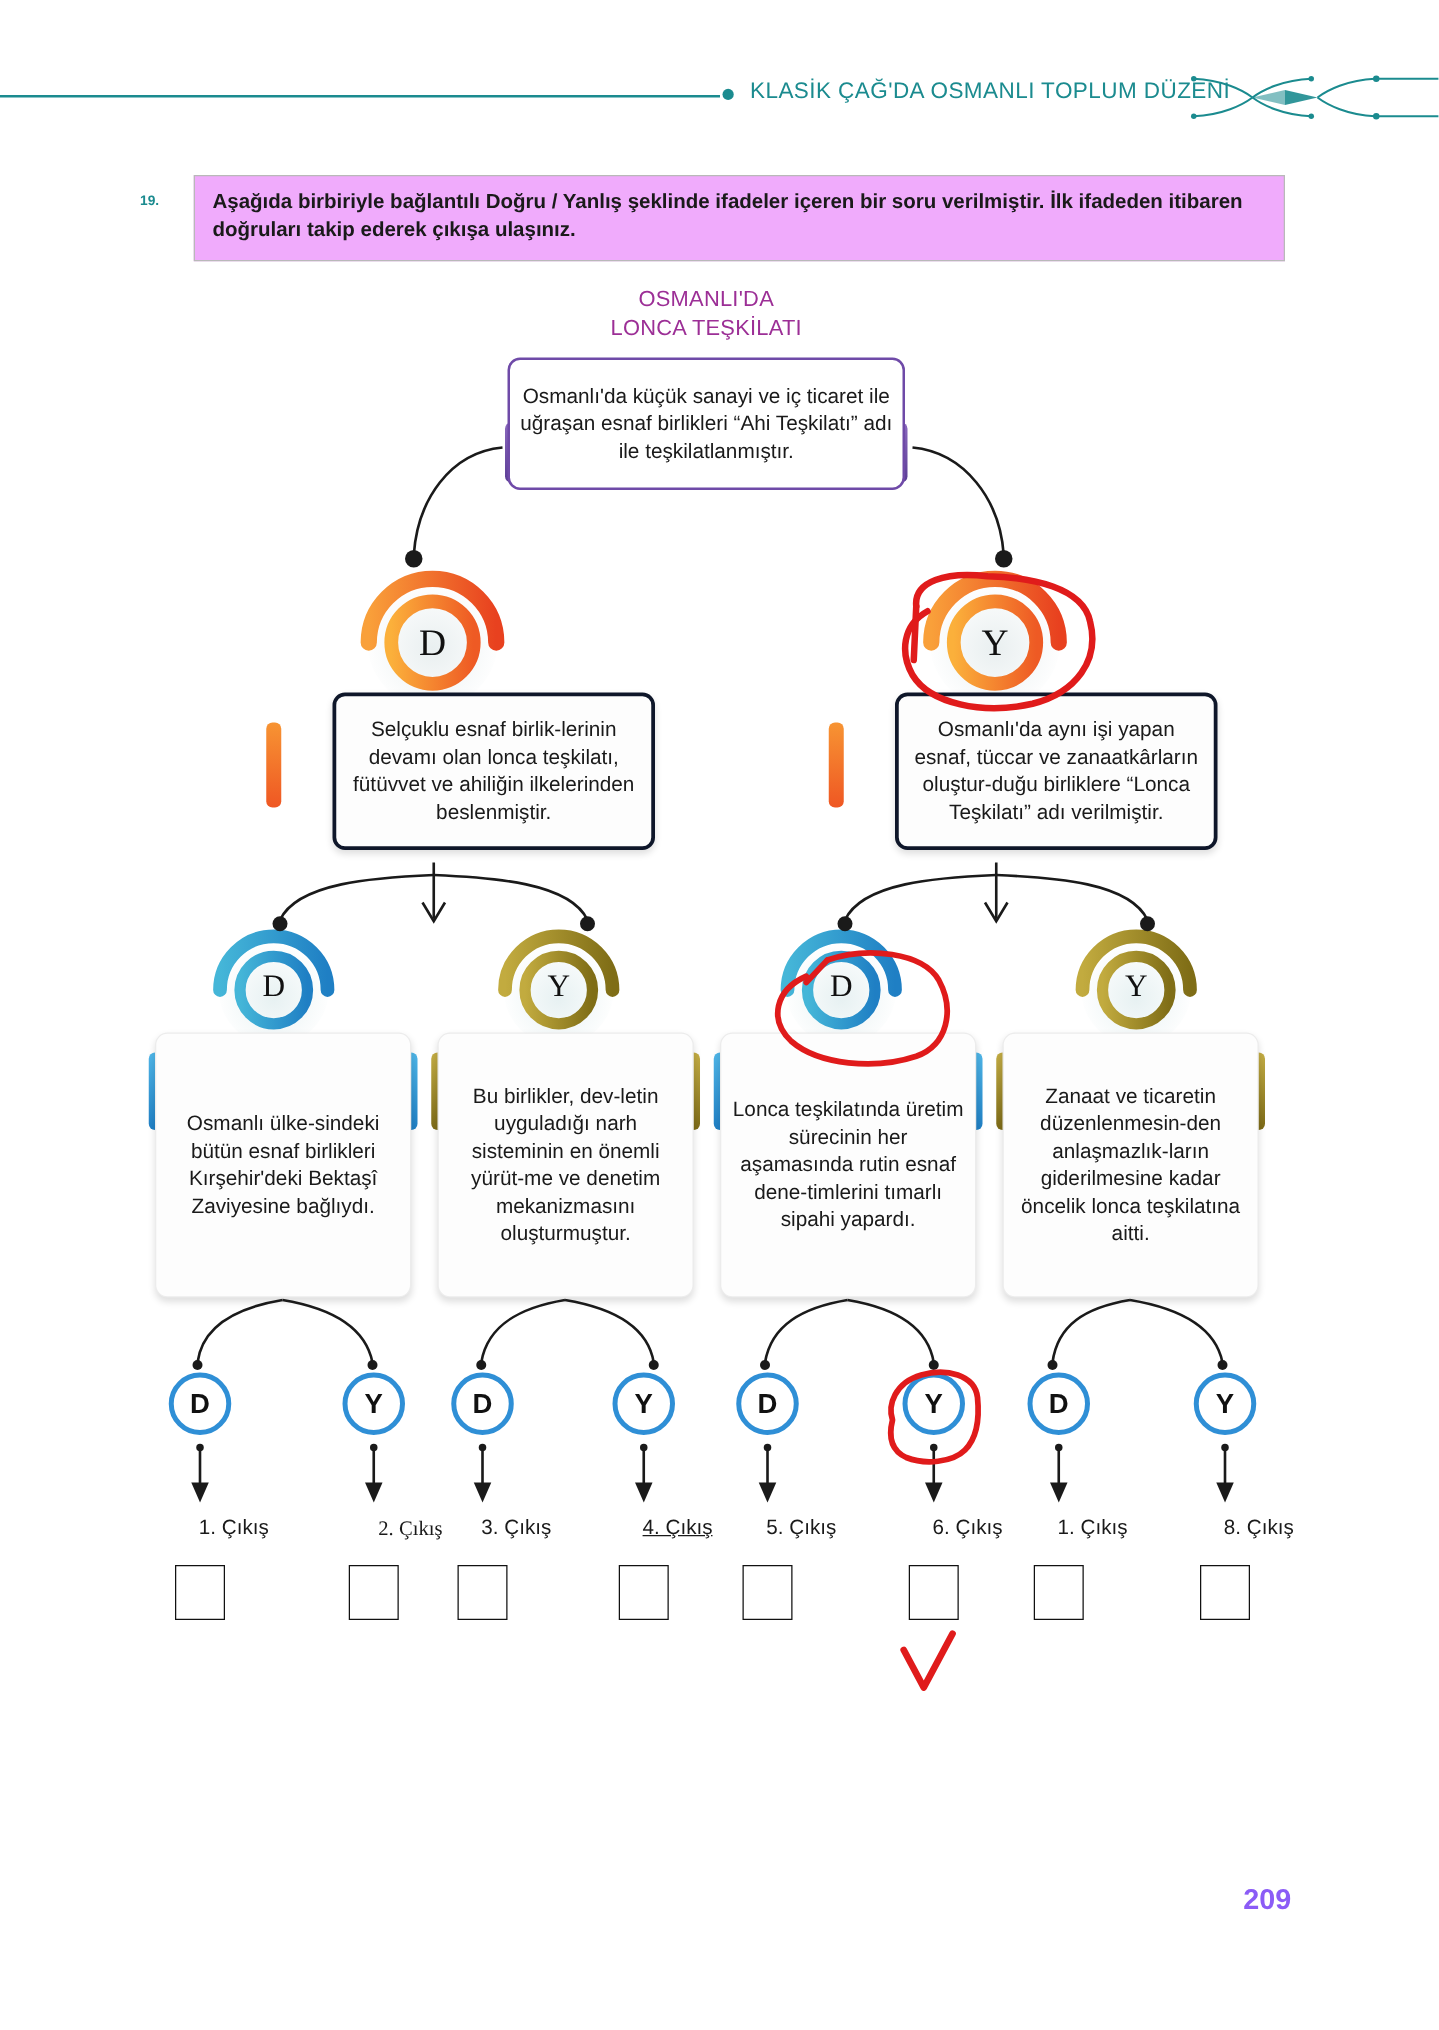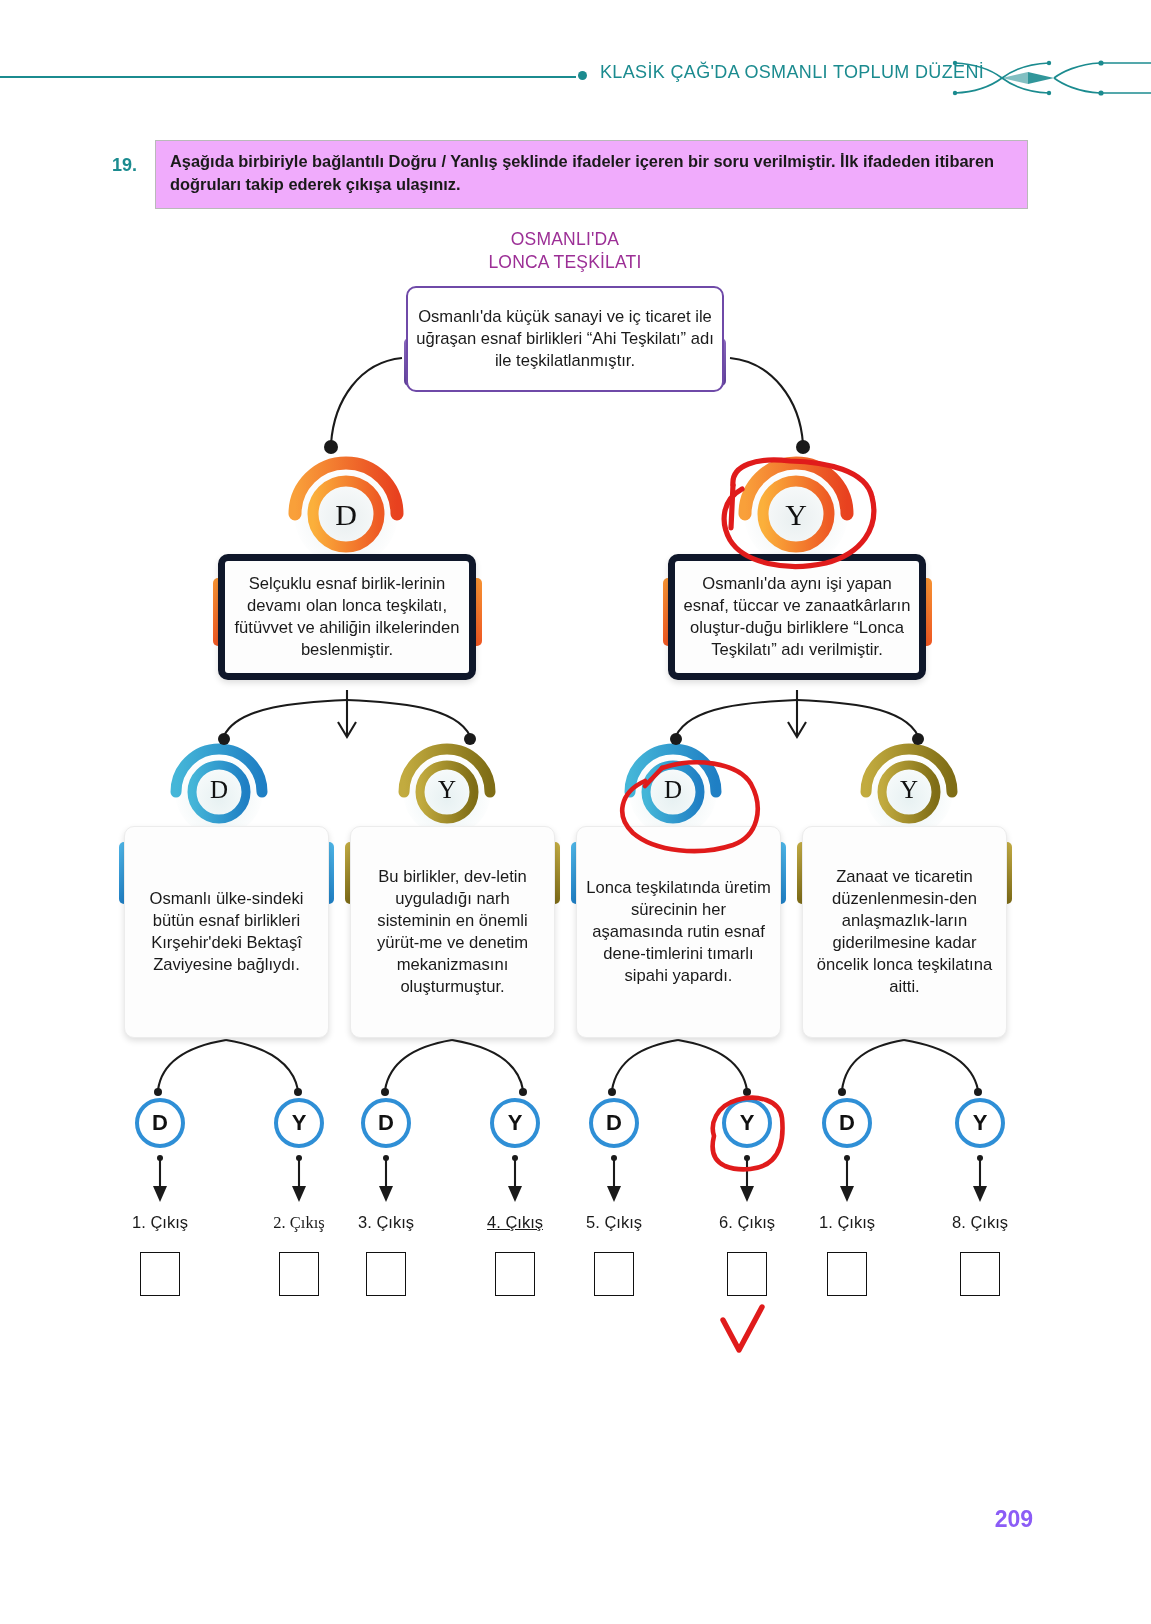--- a/index.html
+++ b/index.html
@@ -49,21 +49,21 @@
   .header-orn {
     position: absolute;
     left: 950px; top: 52px;
     width: 201px; height: 52px;
   }
 
   
   .q-number {
     position: absolute;
     left: 112px; top: 155px;
-    font-size: 18px;
+    font-size: 11px;
     font-weight: bold;
     color: #1b8b8f;
   }
   .q-box {
     position: absolute;
     left: 155px; top: 140px;
     width: 873px;
     box-sizing: border-box;
     border: 1px solid #b9b9b9;
     padding: 9px 12px 11px 14px;
@@ -118,21 +118,22 @@
     position: absolute;
     border-radius: 5px;
   }
   .bar-purple-l { left: 404px; top: 338px; width: 13px; height: 48px; background: linear-gradient(180deg,#8a68bd,#5b3d95); }
   .bar-purple-r { left: 713px; top: 338px; width: 13px; height: 48px; background: linear-gradient(180deg,#8a68bd,#5b3d95); }
 
   
   .lvl2-box {
     width: 258px; height: 126px;
     box-shadow: 0 3px 6px rgba(0,0,0,.13);
-    border: 7px solid #0f172a;
+    border: 3px solid #0f172a;
+    margin-left: 48px;
   }
   .box-l2a { left: 218px; top: 554px; }
   .box-l2b { left: 668px; top: 554px; }
   .bar-orange-l2a-l { left: 213px; top: 578px; width: 12px; height: 68px; background: linear-gradient(180deg,#f79433,#ef5723); }
   .bar-orange-l2a-r { left: 470px; top: 578px; width: 12px; height: 68px; background: linear-gradient(180deg,#f79433,#ef5723); }
   .bar-orange-l2b-l { left: 663px; top: 578px; width: 12px; height: 68px; background: linear-gradient(180deg,#f79433,#ef5723); }
   .bar-orange-l2b-r { left: 920px; top: 578px; width: 12px; height: 68px; background: linear-gradient(180deg,#f79433,#ef5723); }
 
   
   .lvl3-box {
@@ -180,21 +181,21 @@
     border: 4px solid #2f8fd6;
     background: #fff;
     box-sizing: border-box;
     display: flex; align-items: center; justify-content: center;
     font-size: 22px; font-weight: bold; color: #111;
   }
 
   .exit-label {
     position: absolute;
     width: 110px;
-    text-align: center;
+    text-align: right;
     font-size: 16.5px;
     color: #1a1a1a;
   }
   .exit-box {
     position: absolute;
     width: 40px; height: 44px;
     border: 1.7px solid #111;
     background: #fff;
     box-sizing: border-box;
   }

